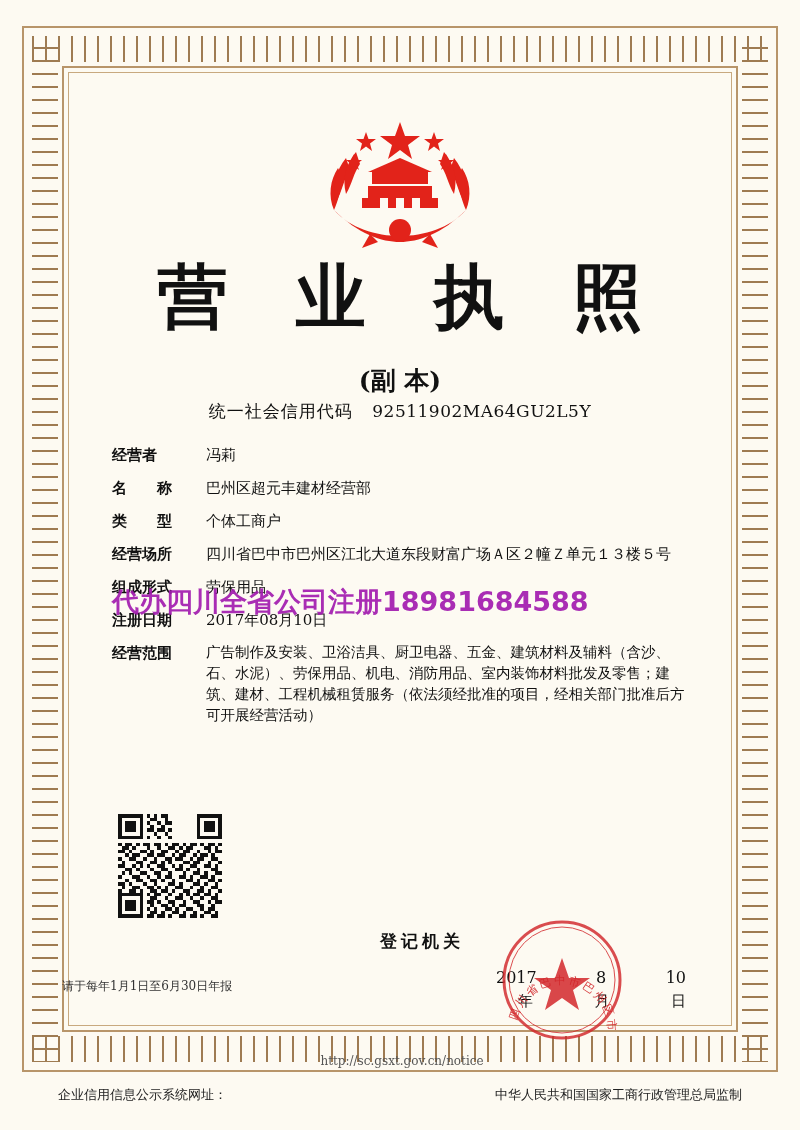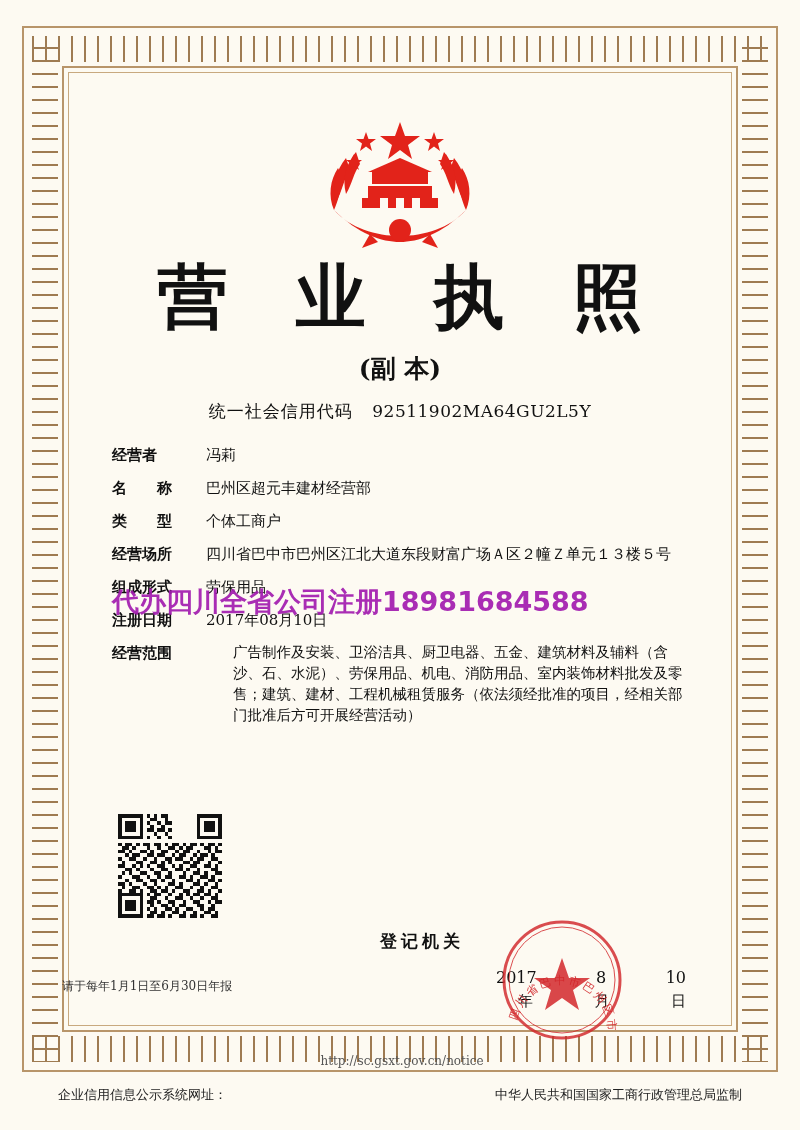--- a/index.html
+++ b/index.html
@@ -111,21 +111,21 @@
     font-size: 70px;
     letter-spacing: 22px;
     text-indent: 22px;
     color: #111111;
     line-height: 1;
   }
   .subtitle {
     position: absolute;
     left: 0;
     right: 0;
-    top: 352px;
+    top: 364px;
     text-align: center;
     font-family: "DejaVu Serif", "Liberation Serif", serif;
     font-weight: bold;
     font-size: 25px;
     color: #111111;
   }
   .credit-code {
     position: absolute;
     left: 0;
     right: 0;
@@ -168,21 +168,20 @@
     flex: 1;
     font-family: "DejaVu Serif", "Liberation Serif", serif;
     font-size: 15px;
     color: #111111;
     line-height: 22px;
     padding-left: 8px;
   }
   .field-value.small {
     font-size: 14.5px;
     line-height: 21px;
-    margin-left: 27px;
   }
   .field-row.scope { margin-top: 5px; }
 
   
   .watermark {
     position: absolute;
     left: 112px;
     top: 584px;
     font-family: "DejaVu Sans", "Liberation Sans", sans-serif;
     font-weight: bold;

